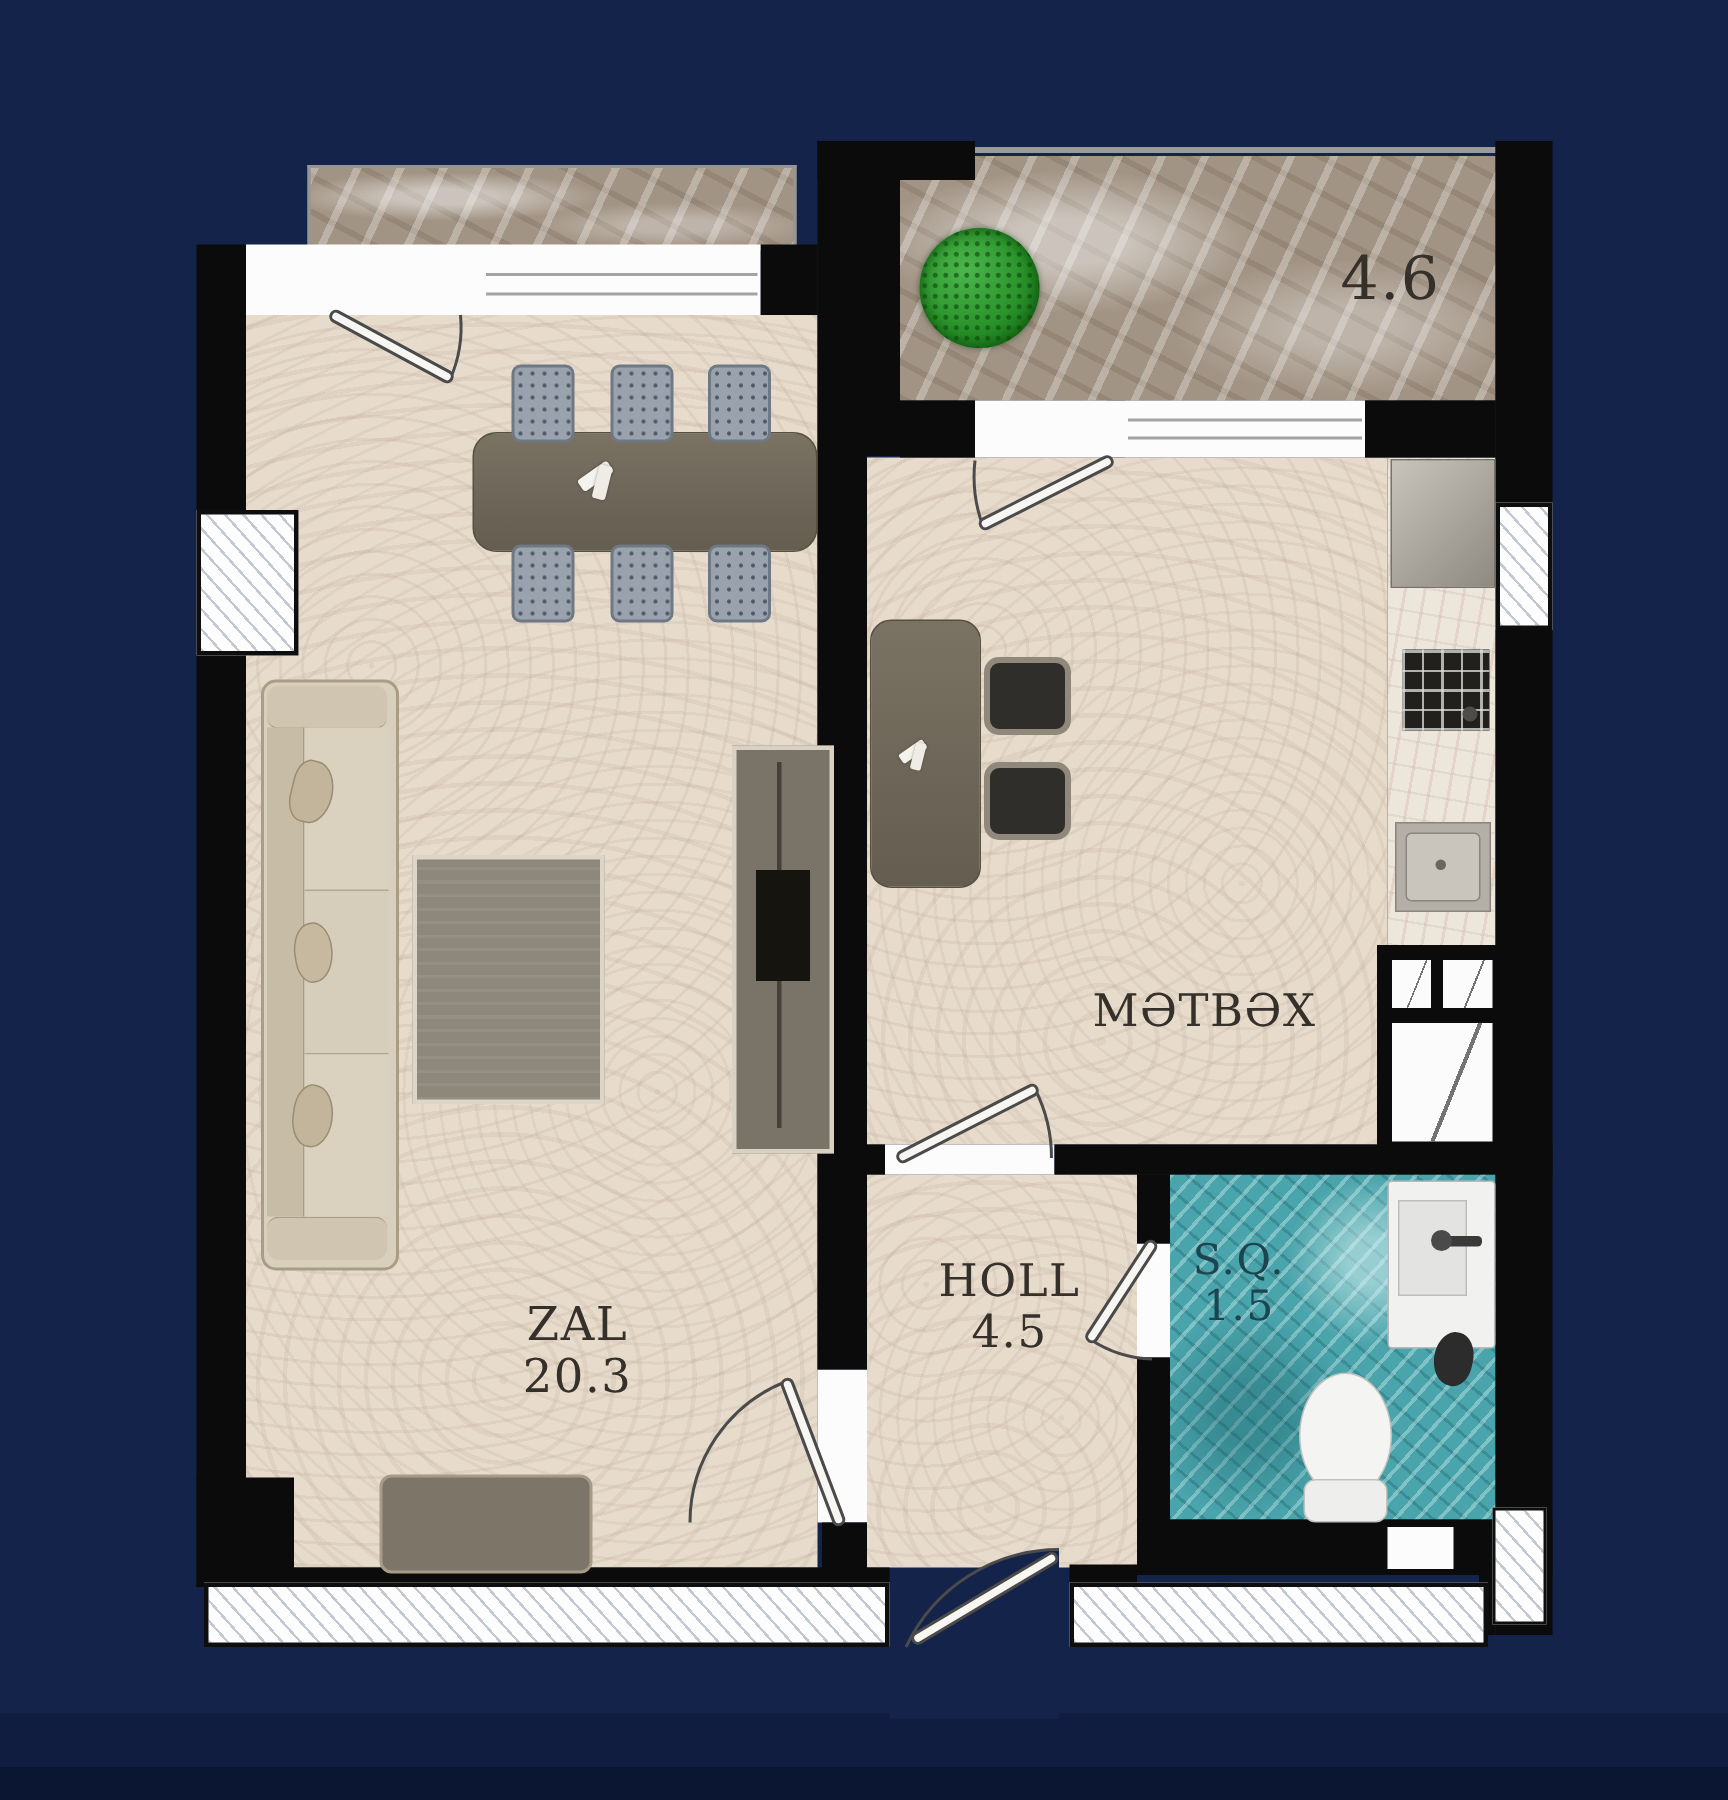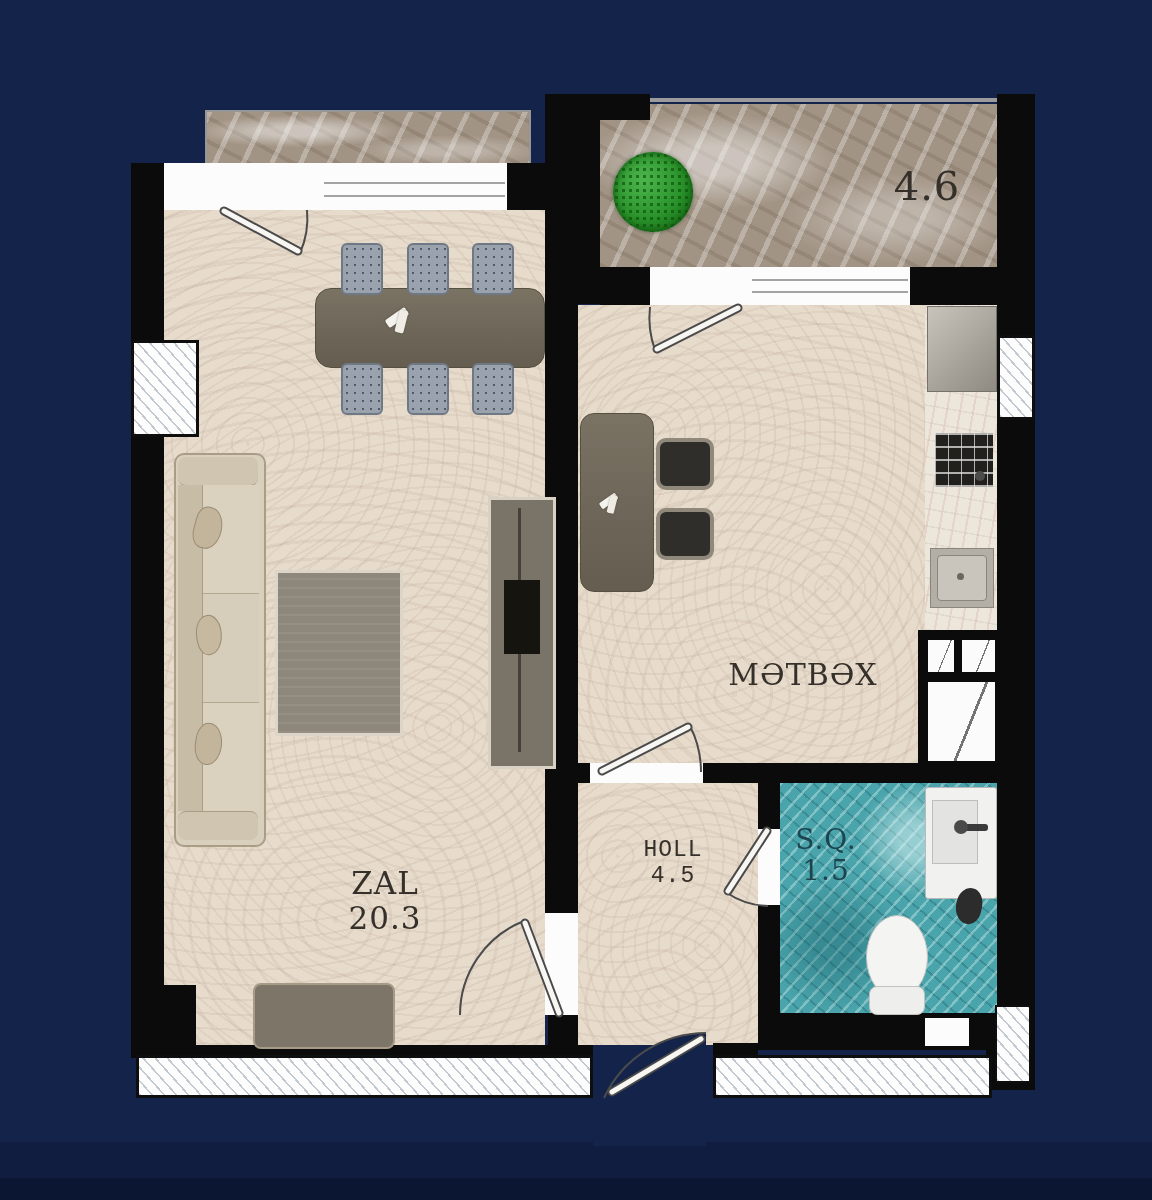--- a/index.html
+++ b/index.html
@@ -213,21 +213,21 @@
 
   <div class="lbl" style="left:300px;top:866px;width:170px;font-size:31px;">
     <span>ZAL</span>
     <span class="num">20.3</span>
   </div>
 
   <div class="lbl" style="left:678px;top:658px;width:250px;font-size:30px;">
     <span>MƏTBƏX</span>
   </div>
 
-  <div class="lbl" style="left:593px;top:838px;width:160px;font-size:23px;font-family:Liberation Mono, monospace;">
+  <div class="lbl" style="left:593px;top:838px;width:160px;font-size:30px;">
     <span>HOLL</span>
     <span class="num">4.5</span>
   </div>
 
   <div class="lbl" style="left:783px;top:824px;width:86px;font-size:28px;color:#1d4550;">
     <span>S.Q.</span>
     <span class="num">1.5</span>
   </div>
 
 </div>

